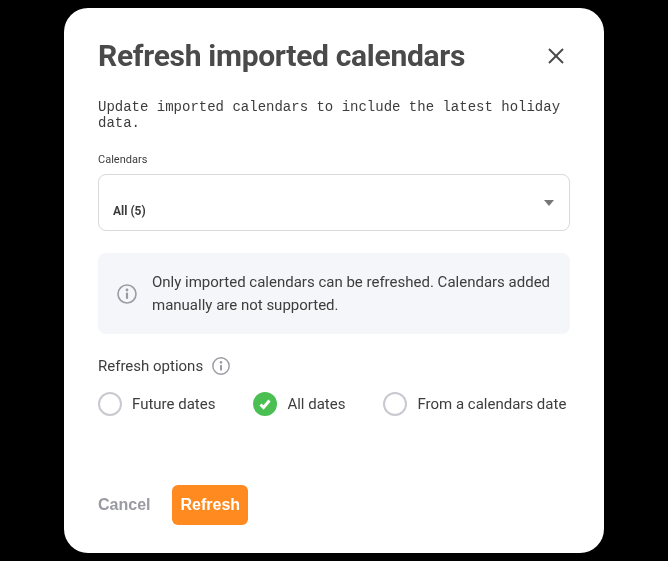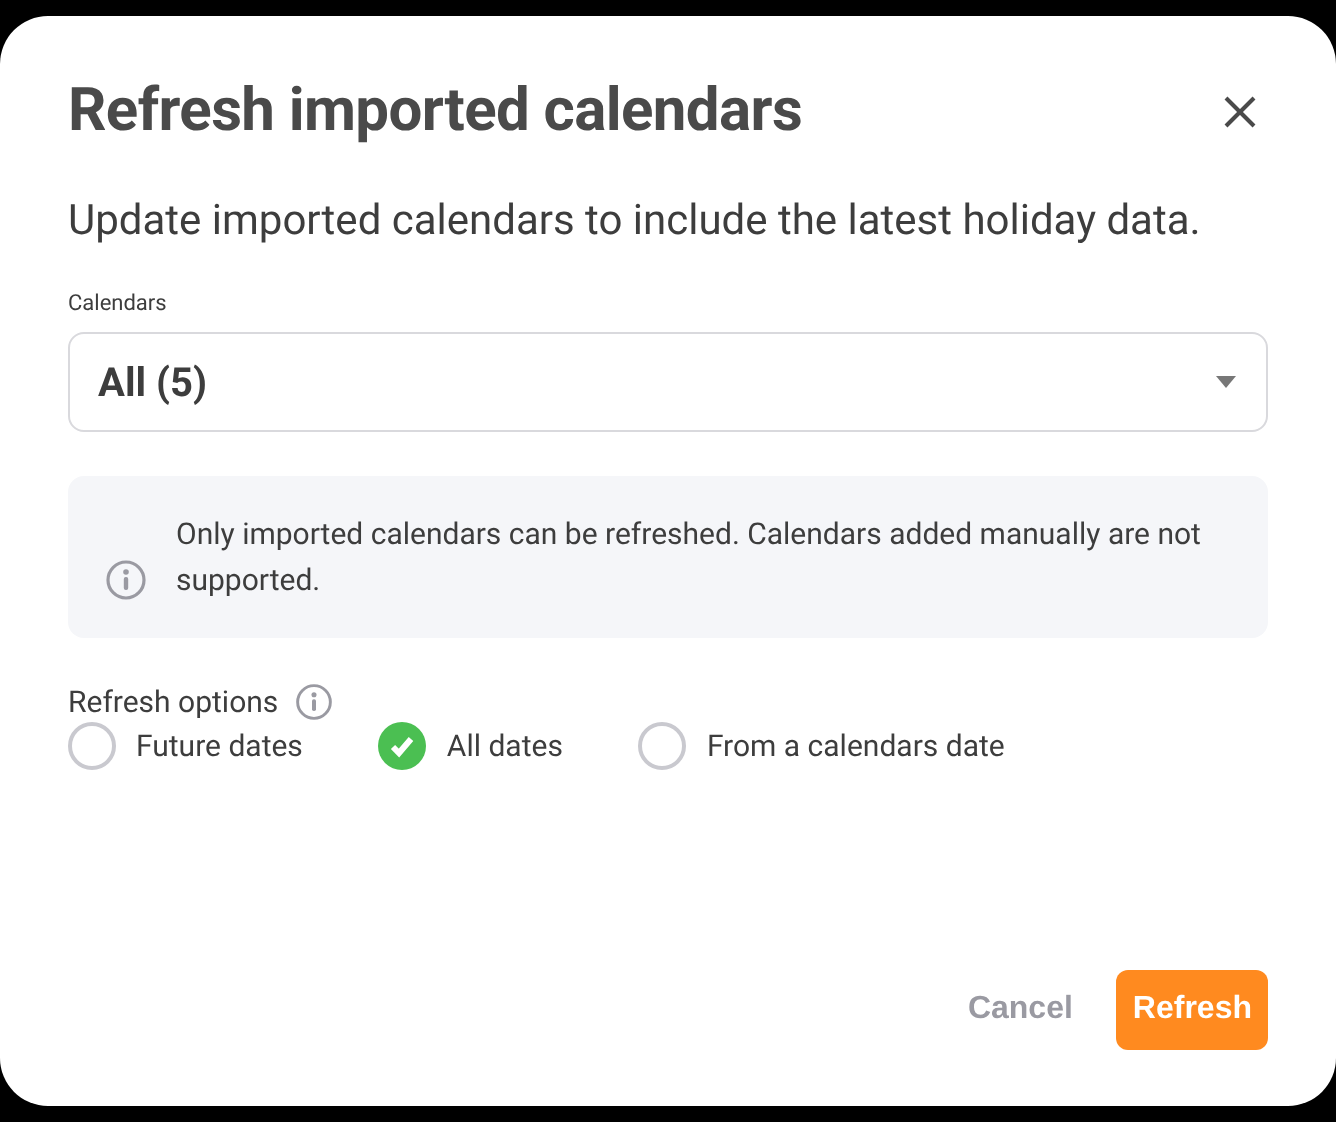--- a/index.html
+++ b/index.html
@@ -8,21 +8,21 @@
     background: #000;
     width: 668px;
     height: 561px;
     display: flex;
     align-items: center;
     justify-content: center;
   }
   .dialog {
     background: #fff;
     border-radius: 24px;
-    width: 668px;
+    width: 540px;
     height: 545px;
     padding: 30px 34px 28px 34px;
     display: flex;
     flex-direction: column;
     position: relative;
   }
   .header {
     display: flex;
     align-items: center;
     justify-content: space-between;
@@ -38,52 +38,54 @@
     width: 28px;
     height: 28px;
     display: flex;
     align-items: center;
     justify-content: center;
     cursor: pointer;
     color: #4a4a4a;
   }
   .close-btn svg { width: 20px; height: 20px; }
   .description {
-    font-size: 21px;
+    font-size: 14px;
     color: #3d3d3d;
     margin-bottom: 22px;
+    font-family: Liberation Mono, monospace;
   }
   .section-label {
     font-size: 11px;
     color: #3d3d3d;
     margin-bottom: 8px;
   }
   .select {
     width: 100%;
     border: 1px solid #d9d9dd;
     border-radius: 8px;
     padding: 12px 14px;
     display: flex;
     align-items: center;
     justify-content: space-between;
     cursor: pointer;
     margin-bottom: 22px;
   }
   .select-value {
-    font-size: 20px;
+    font-size: 12px;
     font-weight: 700;
     color: #3d3d3d;
+    margin-top: 17px;
   }
   .select svg { width: 12px; height: 12px; fill: #777; }
   .info-banner {
     background: #f5f6f9;
     border-radius: 8px;
     padding: 18px 18px;
     display: flex;
-    align-items: flex-end;
+    align-items: center;
     gap: 14px;
     margin-bottom: 22px;
   }
   .info-banner .info-icon-wrap {
     flex-shrink: 0;
     width: 22px;
     height: 22px;
     display:flex;
     align-items:center;
     justify-content:center;
@@ -91,20 +93,21 @@
   }
   .info-banner .info-text {
     font-size: 15px;
     color: #3d3d3d;
     line-height: 1.5;
   }
   .options-header {
     display: flex;
     align-items: center;
     gap: 8px;
+    margin-bottom: 16px;
   }
   .options-header .label {
     font-size: 15px;
     color: #3d3d3d;
   }
   .options-header .info-icon-wrap {
     width: 20px; height: 20px;
     display:flex; align-items:center; justify-content:center;
   }
   .radio-row {
@@ -135,21 +138,20 @@
     background: #4bbf52;
   }
   .radio-mark.checked svg { width: 14px; height: 14px; stroke: #fff; stroke-width: 3; fill: none; }
   .radio-label {
     font-size: 15px;
     color: #3d3d3d;
   }
   .footer {
     margin-top: auto;
     display: flex;
-    justify-content: flex-end;
     align-items: center;
     gap: 22px;
   }
   .btn-cancel {
     font-size: 16px;
     font-weight: 600;
     color: #9a9aa2;
     cursor: pointer;
     background: none;
     border: none;

